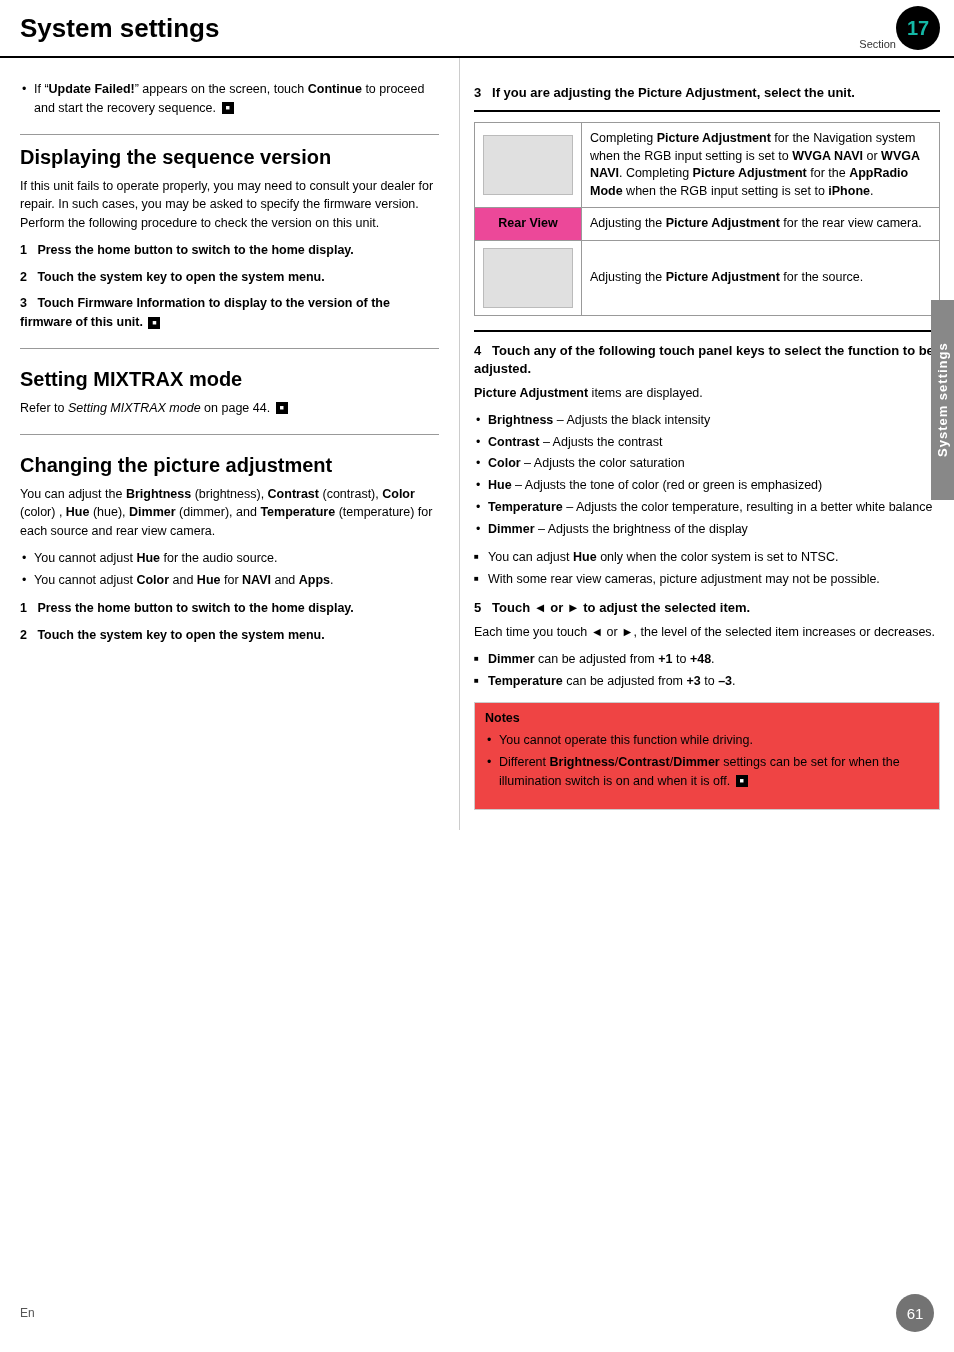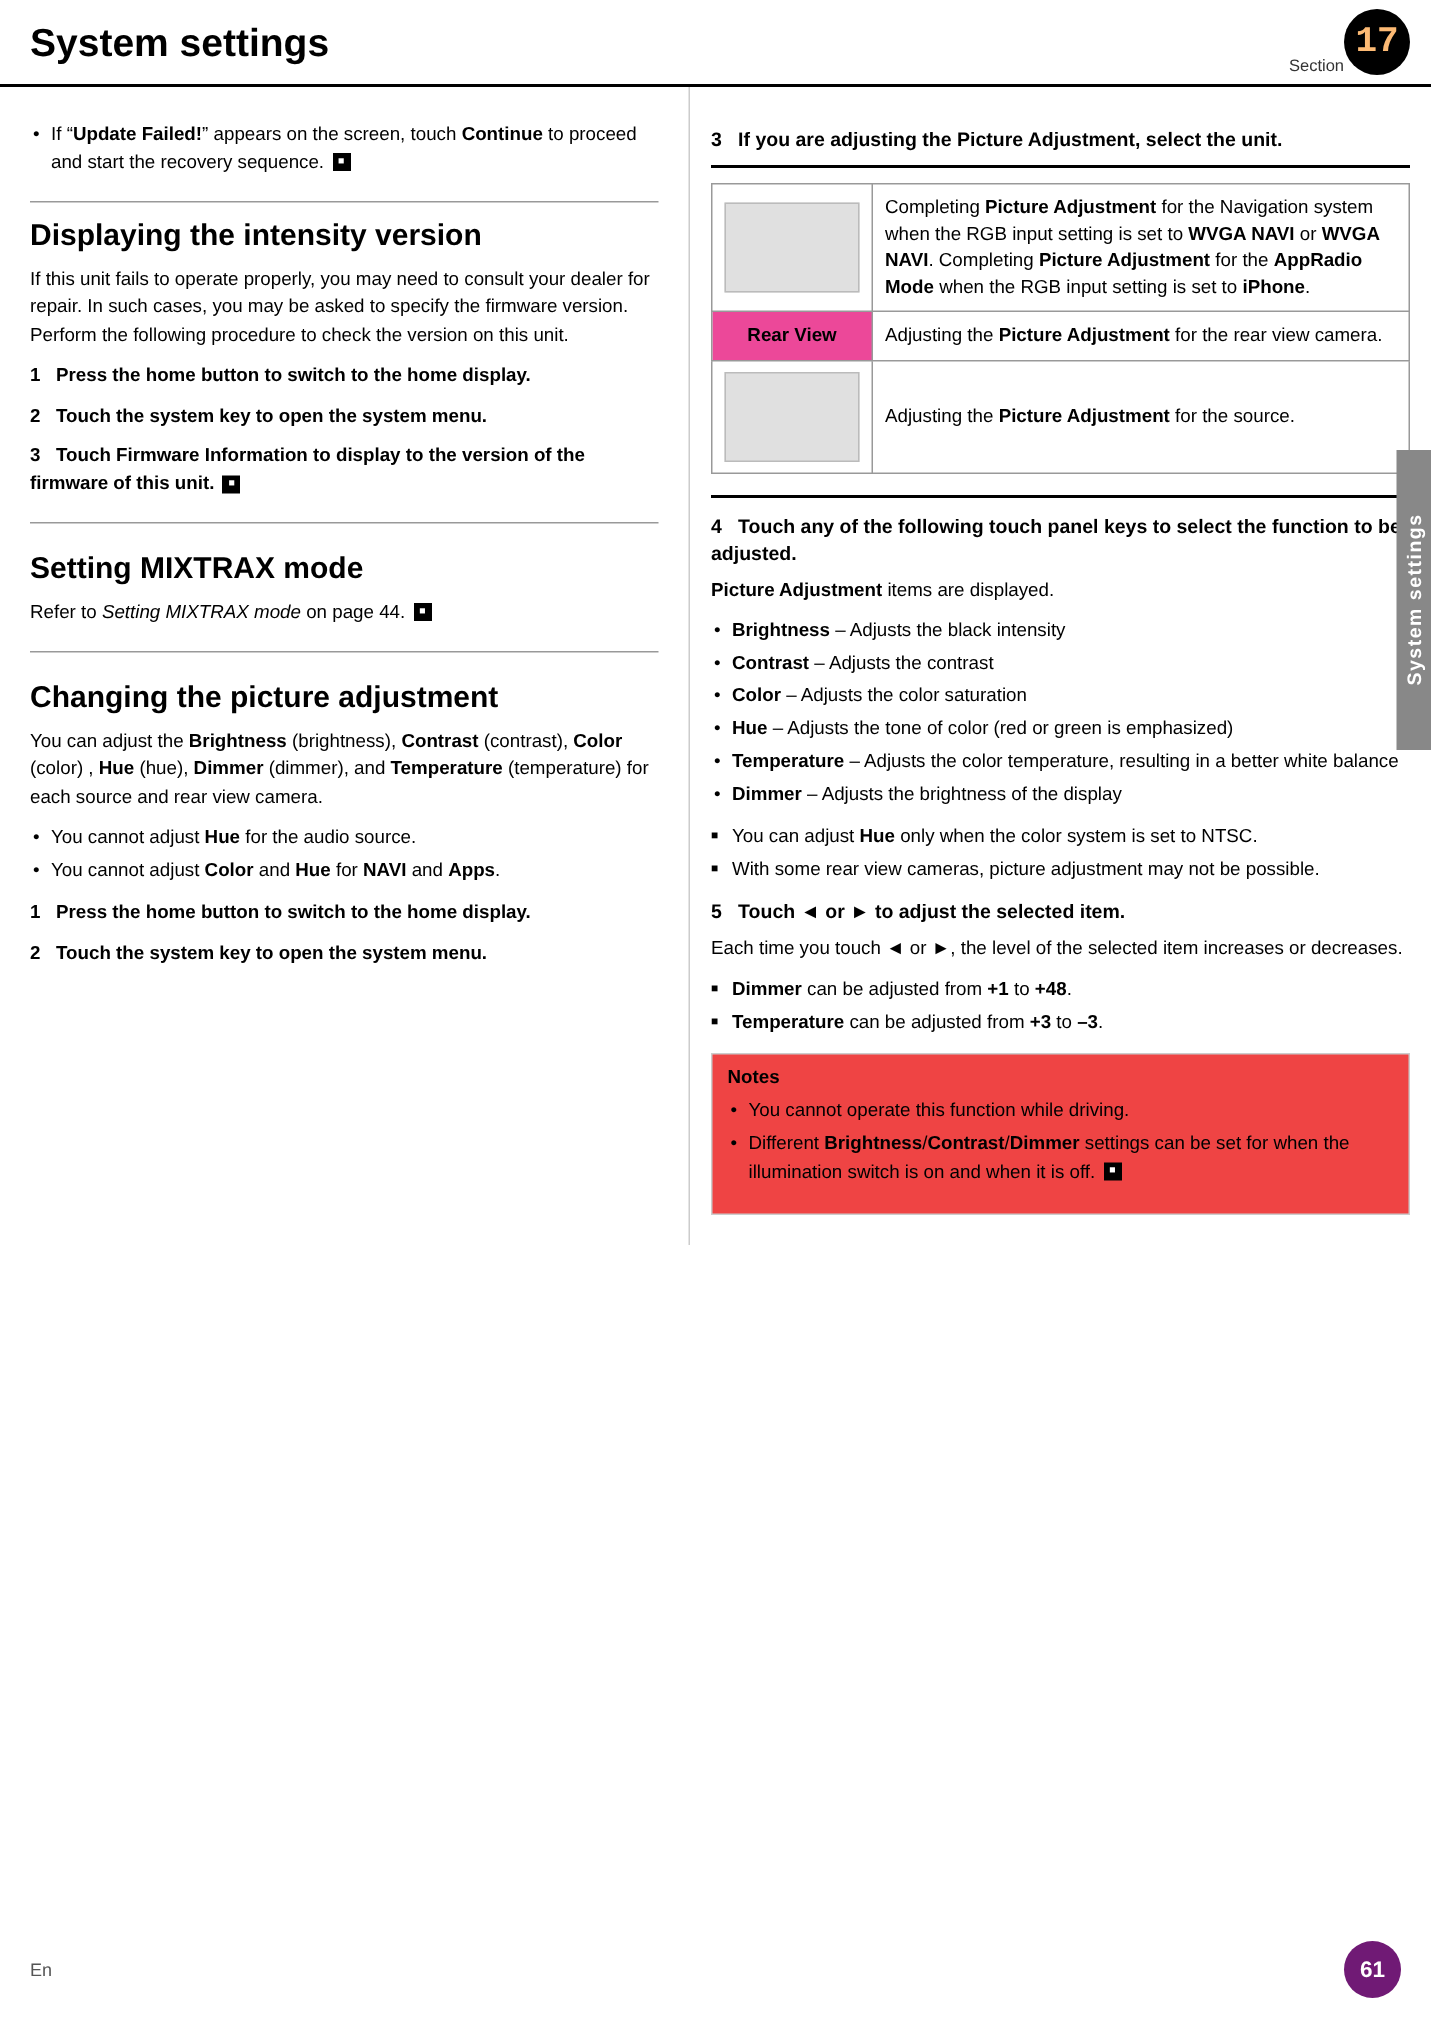--- a/index.html
+++ b/index.html
@@ -35,30 +35,29 @@
       display: flex;
       flex-direction: row;
       align-items: flex-end;
     }
     .section-label {
       font-size: 11px;
       color: #333;
     }
     .section-number {
       background: #000;
-      color: #fdba74;
-      font-size: 24px;
+      color: #14b8a6;
+      font-size: 20px;
       font-weight: bold;
       width: 44px;
       height: 44px;
       display: flex;
       align-items: center;
       justify-content: center;
       border-radius: 50%;
-      font-family: Liberation Mono, monospace;
     }
     
     .content-area {
       display: flex;
       padding: 0;
     }
     .left-column {
       width: 460px;
       padding: 16px 20px 20px 20px;
       border-right: 1px solid #ccc;
@@ -221,30 +220,30 @@
       display: flex;
       justify-content: space-between;
       align-items: center;
       padding: 0 20px;
     }
     .footer-lang {
       font-size: 12px;
       color: #555;
     }
     .footer-page {
-      background: #701a75;
+      background: #737373;
       color: #fff;
       border-radius: 50%;
       width: 38px;
       height: 38px;
       display: flex;
       align-items: center;
       justify-content: center;
       font-size: 15px;
-      font-weight: bold;
+      font-weight: normal;
     }
     
     .update-bullet {
       margin-bottom: 14px;
     }
     
     .section-divider {
       border: none;
       border-top: 1px solid #999;
       margin: 16px 0 10px 0;
@@ -278,21 +277,21 @@
       <div class="update-bullet">
         <ul class="bullet-list">
           <li>
             If “<strong>Update Failed!</strong>” appears on the screen, touch <strong>Continue</strong> to proceed and start the recovery sequence.&nbsp;<span class="stop-marker">■</span>
           </li>
         </ul>
       </div>
 
       <hr class="section-divider">
 
-      <h2 class="section-title first">Displaying the intensity version</h2>
+      <h2 class="section-title first">Displaying the sequence version</h2>
       <p>If this unit fails to operate properly, you may need to consult your dealer for repair. In such cases, you may be asked to specify the firmware version. Perform the following procedure to check the version on this unit.</p>
       <p class="step">
         <span class="step-num">1</span>&nbsp;&nbsp;&nbsp;<strong>Press the home button to switch to the home display.</strong>
       </p>
       <p class="step">
         <span class="step-num">2</span>&nbsp;&nbsp;&nbsp;<strong>Touch the system key to open the system menu.</strong>
       </p>
       <p class="step">
         <span class="step-num">3</span>&nbsp;&nbsp;&nbsp;<strong>Touch Firmware Information to display to the version of the firmware of this unit.</strong>&nbsp;<span class="stop-marker">■</span>
       </p>

